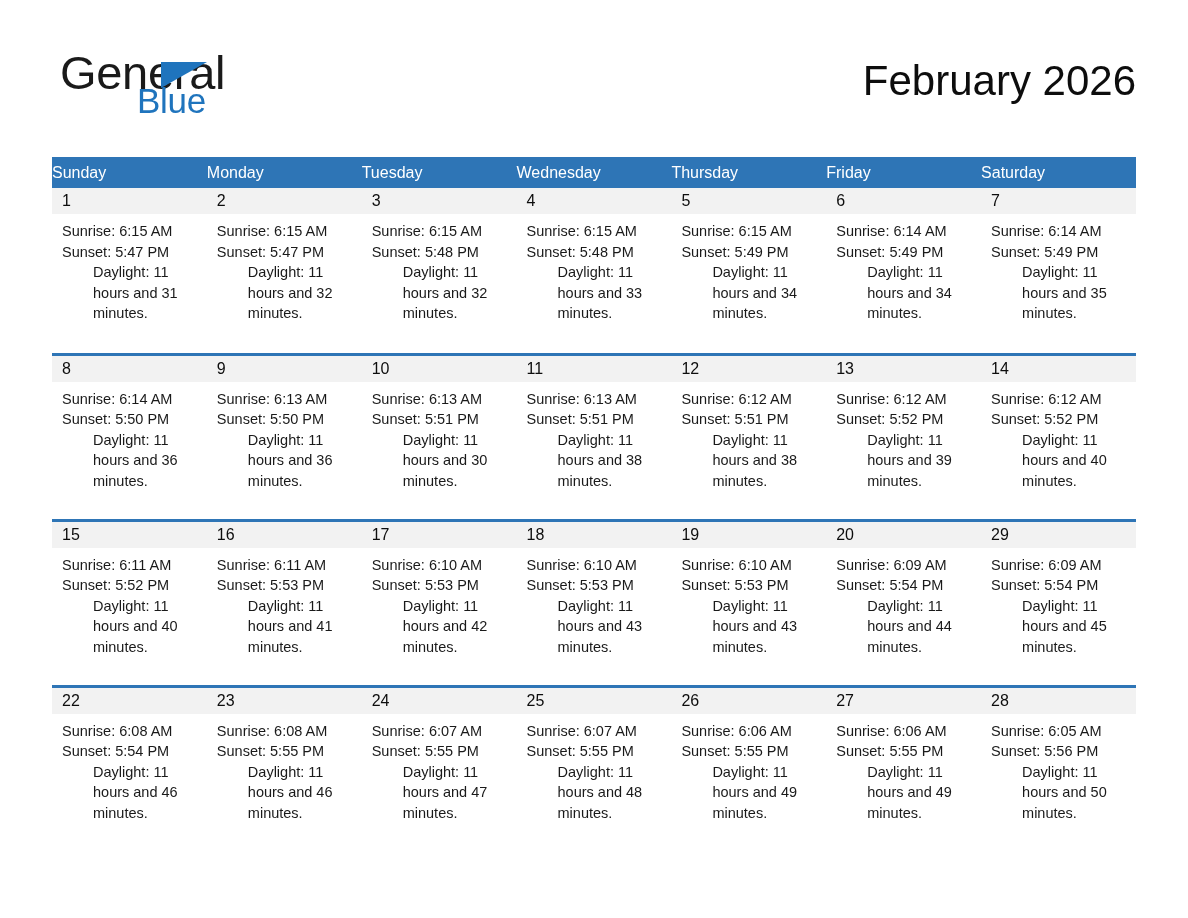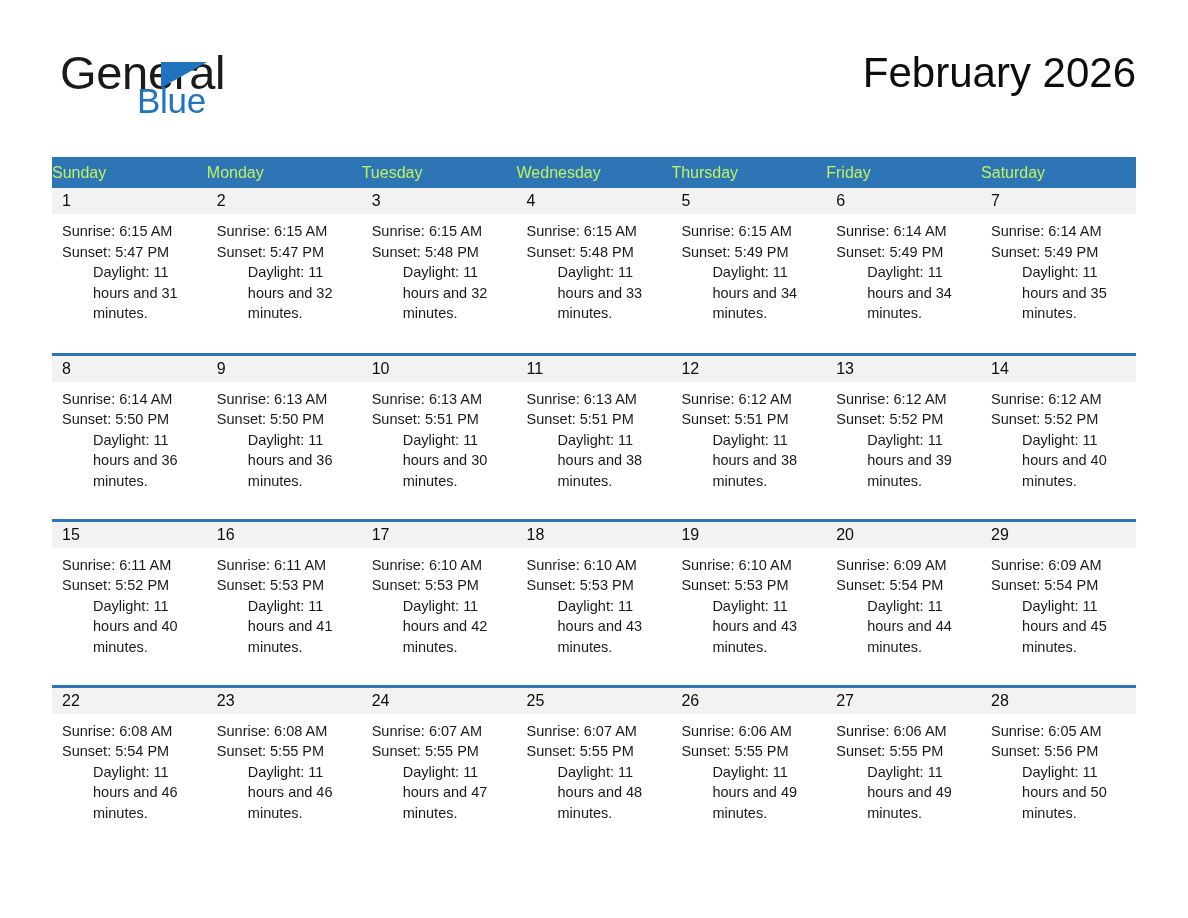--- a/index.html
+++ b/index.html
@@ -66,21 +66,21 @@
     line-height: 38px;
     letter-spacing: -0.3px;
     color: #1f74bd;
     font-family: "Liberation Sans", sans-serif;
     font-weight: 400;
   }
 
   .title-block {
     position: absolute;
     right: 0px;
-    top: 4px;
+    top: 12px;
     text-align: right;
     width: 700px;
   }
   .cal-title {
     font-size: 42px;
     line-height: 50px;
     font-weight: 400;
     color: #0d0d0d;
     white-space: nowrap;
   }
@@ -102,21 +102,21 @@
     border-collapse: collapse;
     table-layout: fixed;
   }
   .calendar th, .calendar td {
     padding: 0;
     margin: 0;
     vertical-align: top;
   }
   .dow {
     background: #2e75b6;
-    color: #bef264;
+    color: #ffffff;
     font-size: 16px;
     font-weight: 400;
     text-align: left;
     height: 31px;
     line-height: 31px;
     padding-left: 10px;
     box-sizing: border-box;
     white-space: nowrap;
   }
   .week-cell {

